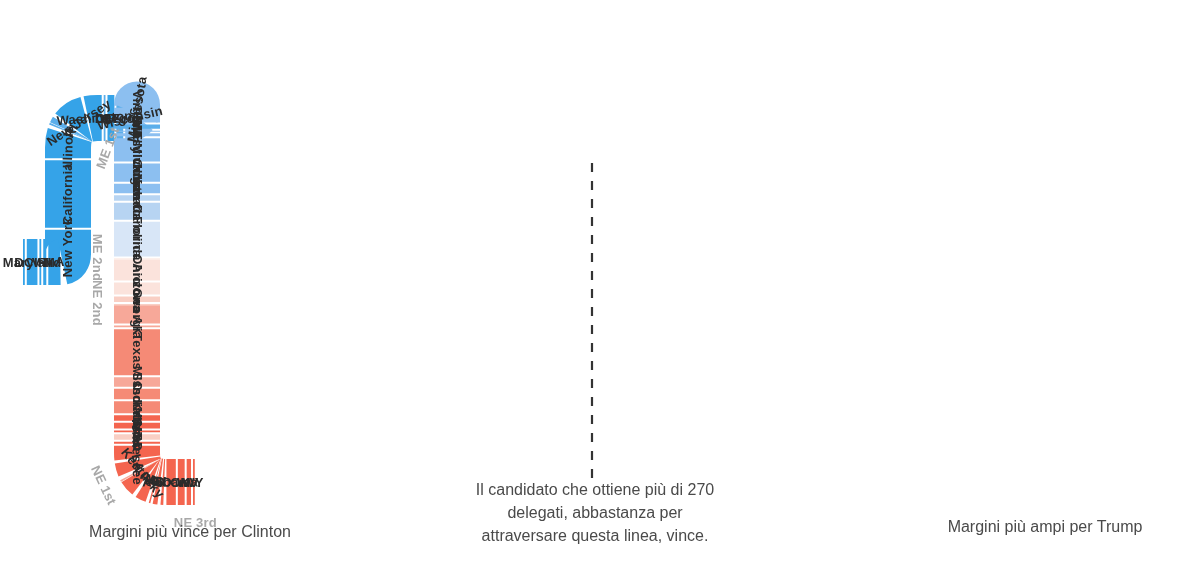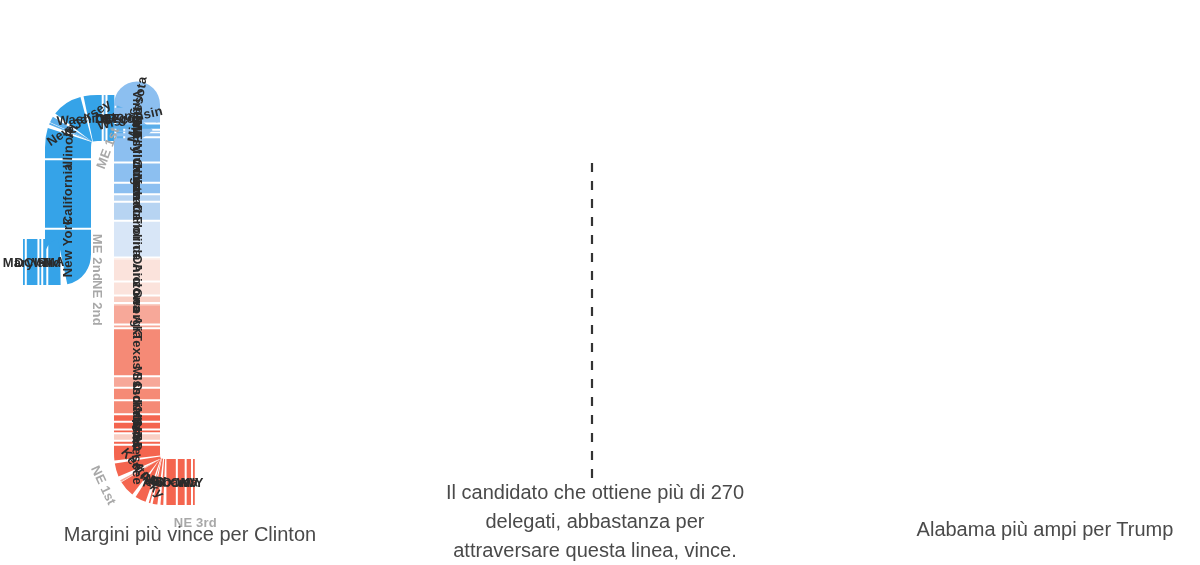--- a/index.html
+++ b/index.html
@@ -27,21 +27,21 @@
     fill: #2b2b2b;
     font-size: 13px;
     letter-spacing: 0.2px;
   }
   .seg-label.outside {
     fill: #a8a8a8;
   }
   .caption {
     position: absolute;
     font-family: "Liberation Sans", sans-serif;
-    font-size: 20px;
+    font-size: 16px;
     color: #4a4a4a;
     text-align: center;
     line-height: 1.45;
     white-space: pre-line;
   }
   #caption-left  { left: 40px;  top: 520px; width: 300px; }
   #caption-right { left: 890px; top: 515px; width: 310px; }
   #caption-center{ left: 430px; top: 478px; width: 330px; }
 </style>
 </head>
@@ -166,13 +166,13 @@
     </g>
 
 <path d="M 22 262 L 44 262 Q 52 262 60 262 L 60 262 Q 68 262 68 254 L 68 147.5 Q 68 118 97.5 118 L 128 118 Q 137 118 137 109 L 137 109 Q 137 100 137 109 L 137 452.5 Q 137 482 166.5 482 L 196 482 Q 196 482 NaN NaN L NaN NaN Q 196 482 196 482 L 196 81.5 Q 196 52 225.5 52 L 255 52 Q 255 52 NaN NaN L NaN NaN Q 255 52 255 52 L 255 452.5 Q 255 482 284.5 482 L 314 482 Q 314 482 NaN NaN L NaN NaN Q 314 482 314 482 L 314 125.5 Q 314 96 343.5 96 L 373 96 Q 373 96 NaN NaN L NaN NaN Q 373 96 373 96 L 373 452.5 Q 373 482 402.5 482 L 432 482 Q 432 482 NaN NaN L NaN NaN Q 432 482 432 482 L 432 81.5 Q 432 52 461.5 52 L 491 52 Q 491 52 NaN NaN L NaN NaN Q 491 52 491 52 L 491 452.5 Q 491 482 520.5 482 L 550 482 Q 550 482 NaN NaN L NaN NaN Q 550 482 550 482 L 550 291.5 Q 550 262 579.5 262 L 660 262 Q 660 262 NaN NaN L NaN NaN Q 660 262 660 262 L 660 125.5 Q 660 96 689.5 96 L 719 96 Q 719 96 NaN NaN L NaN NaN Q 719 96 719 96 L 719 452.5 Q 719 482 748.5 482 L 778 482 Q 778 482 NaN NaN L NaN NaN Q 778 482 778 482 L 778 81.5 Q 778 52 807.5 52 L 837 52 Q 837 52 NaN NaN L NaN NaN Q 837 52 837 52 L 837 452.5 Q 837 482 866.5 482 L 896 482 Q 896 482 NaN NaN L NaN NaN Q 896 482 896 482 L 896 99.5 Q 896 70 925.5 70 L 955 70 Q 955 70 NaN NaN L NaN NaN Q 955 70 955 70 L 955 452.5 Q 955 482 984.5 482 L 1014 482 Q 1014 482 NaN NaN L NaN NaN Q 1014 482 1014 482 L 1014 81.5 Q 1014 52 1043.5 52 L 1073 52 Q 1073 52 NaN NaN L NaN NaN Q 1073 52 1073 52 L 1073 452.5 Q 1073 482 1102.5 482 L 1132 482 Q 1132 482 NaN NaN L NaN NaN Q 1132 482 1132 482 L 1132 262" style="display: none;"></path>
     <line id="threshold-line" x1="592" y1="163" x2="592" y2="480" stroke="#333333" stroke-width="2.2" stroke-dasharray="9 9"></line>
   </svg>
 
 <div class="caption" id="caption-left">Margini più vince per Clinton</div>
 <div class="caption" id="caption-center">Il candidato che ottiene più di 270
 delegati, abbastanza per
 attraversare questa linea, vince.</div>
-<div class="caption" id="caption-right">Alabama più ampi per Trump</div>
+<div class="caption" id="caption-right">Margini più ampi per Trump</div>
 
 </body></html>

